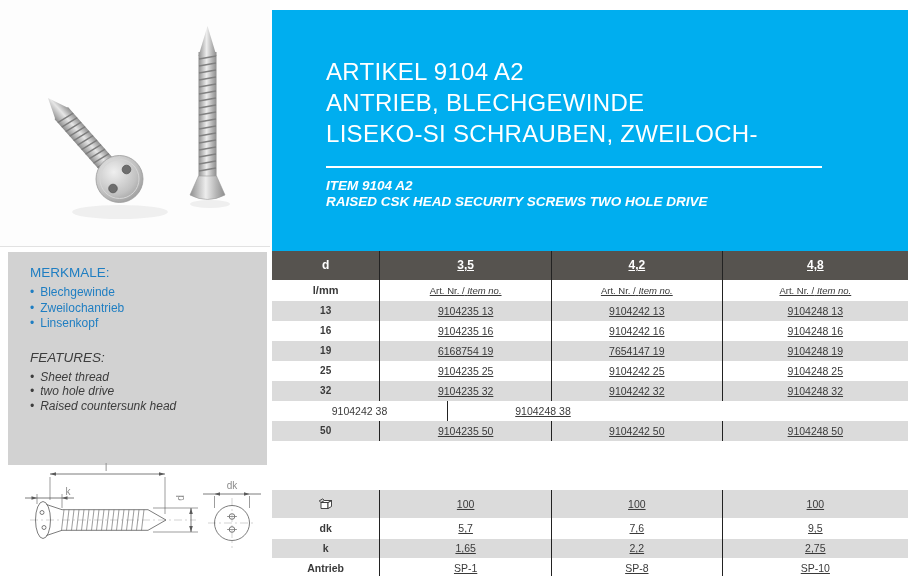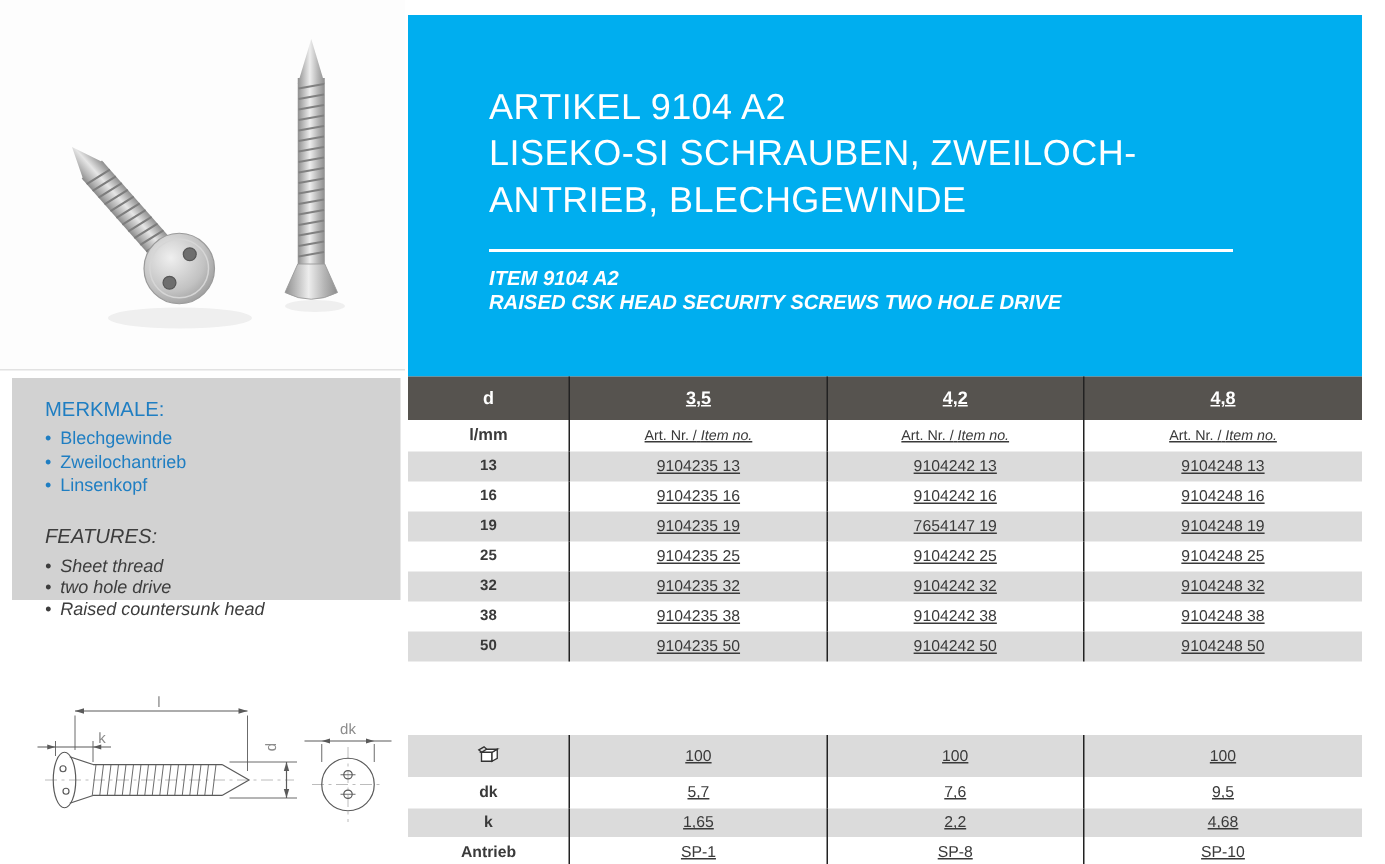--- a/index.html
+++ b/index.html
@@ -12,21 +12,21 @@
   .photo svg{display:block;}
 
   
   .hero{position:absolute;left:272px;top:10px;width:636px;height:241px;background:#00AEEF;
         color:#fff;box-sizing:border-box;padding:46px 86px 0 54px;}
   .hero-title div{font-size:24px;line-height:31px;letter-spacing:.3px;font-weight:normal;}
   .hero-divider{height:2px;background:#fff;margin-top:17px;}
   .hero-sub{margin-top:10px;font-style:italic;font-weight:bold;font-size:13.5px;line-height:16px;}
 
   
-  .features{position:absolute;left:8px;top:252px;width:259px;height:148px;background:#D2D2D2;
+  .features{position:absolute;left:8px;top:252px;width:259px;height:213px;background:#D2D2D2;
             box-sizing:border-box;padding:13px 20px 0 22px;}
   .merk-title{color:#1F7EC2;font-size:13.5px;margin-bottom:5px;}
   .f-item{font-size:12px;line-height:15.5px;}
   .f-item.blue{color:#1F7EC2;}
   .f-item::before{content:"•";margin-right:6px;}
   .feat-title{color:#3d3d3d;font-style:italic;font-size:13.5px;margin:18px 0 5px;}
   .f-item.dark{color:#3d3d3d;font-style:italic;line-height:14.5px;}
 
   
   .tbl{position:absolute;left:272px;width:636px;}
@@ -95,22 +95,22 @@
         <rect x="198.5" y="52" width="18" height="126" fill="url(#metalV)"></rect>
         <path d="M199,59 216,56 M199,66 216,63 M199,73 216,70 M199,80 216,77 M199,87 216,84 M199,94 216,91 M199,101 216,98 M199,108 216,105 M199,115 216,112 M199,122 216,119 M199,129 216,126 M199,136 216,133 M199,143 216,140 M199,150 216,147 M199,157 216,154 M199,164 216,161 M199,171 216,168" stroke="#808080" stroke-width="1.3" fill="none"></path>
         <path d="M198.5,176 L190,195 Q207.5,204 225,195 L216.5,176 Z" fill="url(#metalV)" stroke="#9a9a9a" stroke-width="0.6"></path>
       </g>
     </svg>
   </div>
 
   <div class="hero">
     <div class="hero-title">
       <div>ARTIKEL 9104 A2</div>
+      <div>ANTRIEB, BLECHGEWINDE</div>
       <div>LISEKO-SI SCHRAUBEN, ZWEILOCH-</div>
-      <div>ANTRIEB, BLECHGEWINDE</div>
     </div>
     <div class="hero-divider"></div>
     <div class="hero-sub">
       <div>ITEM 9104 A2</div>
       <div>RAISED CSK HEAD SECURITY SCREWS TWO HOLE DRIVE</div>
     </div>
   </div>
 
   <div class="features">
     <div class="merk-title">MERKMALE:</div>
@@ -143,39 +143,37 @@
       <div class="td c4">9104248 13</div>
     </div>
     <div class="tr drow">
       <div class="td c1">16</div>
       <div class="td c2">9104235 16</div>
       <div class="td c3">9104242 16</div>
       <div class="td c4">9104248 16</div>
     </div>
     <div class="tr drow alt">
       <div class="td c1">19</div>
-      <div class="td c2">9104235 19</div>
+      <div class="td c2">6168754 19</div>
       <div class="td c3">7654147 19</div>
       <div class="td c4">9104248 19</div>
     </div>
     <div class="tr drow">
       <div class="td c1">25</div>
       <div class="td c2">9104235 25</div>
       <div class="td c3">9104242 25</div>
       <div class="td c4">9104248 25</div>
     </div>
     <div class="tr drow alt">
       <div class="td c1">32</div>
       <div class="td c2">9104235 32</div>
       <div class="td c3">9104242 32</div>
       <div class="td c4">9104248 32</div>
     </div>
     <div class="tr drow">
-      <div class="td c1">38</div>
-      <div class="td c2">9104235 38</div>
       <div class="td c3">9104242 38</div>
       <div class="td c4">9104248 38</div>
     </div>
     <div class="tr drow alt">
       <div class="td c1">50</div>
       <div class="td c2">9104235 50</div>
       <div class="td c3">9104242 50</div>
       <div class="td c4">9104248 50</div>
     </div>
   </div>
@@ -197,21 +195,21 @@
     <div class="tr sr1">
       <div class="td c1 lab">dk</div>
       <div class="td c2">5,7</div>
       <div class="td c3">7,6</div>
       <div class="td c4">9,5</div>
     </div>
     <div class="tr sr2 alt">
       <div class="td c1 lab">k</div>
       <div class="td c2">1,65</div>
       <div class="td c3">2,2</div>
-      <div class="td c4">4,68</div>
+      <div class="td c4">2,75</div>
     </div>
     <div class="tr sr3">
       <div class="td c1 lab">Antrieb</div>
       <div class="td c2">SP-1</div>
       <div class="td c3">SP-8</div>
       <div class="td c4">SP-10</div>
     </div>
   </div>
 
   <div class="drawing">

